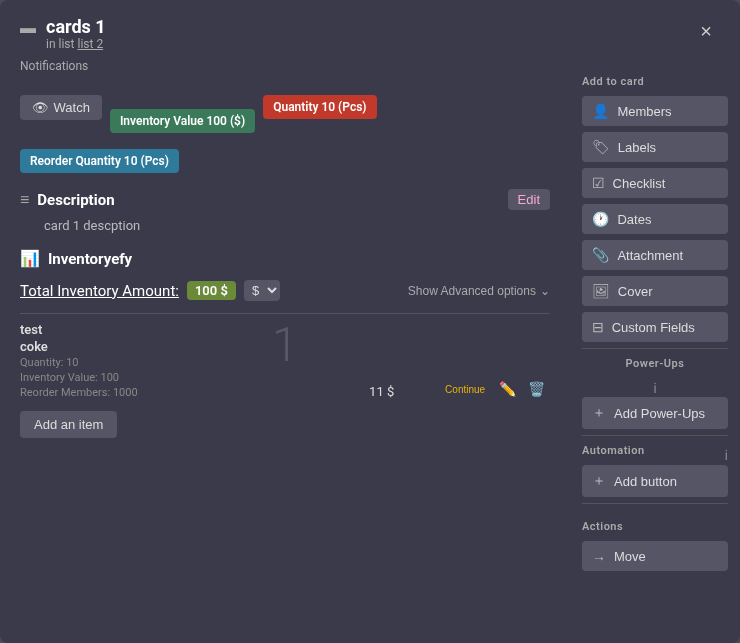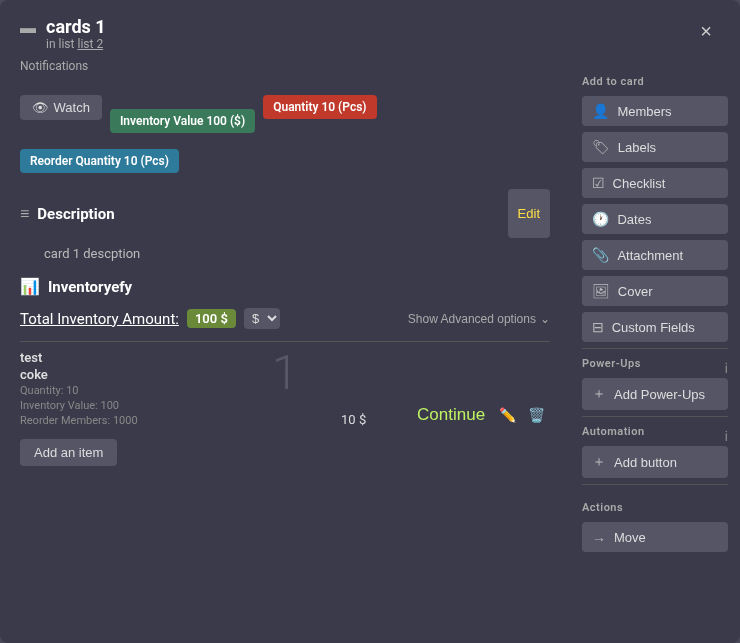--- a/index.html
+++ b/index.html
@@ -142,22 +142,22 @@
     }
     .section-title {
       font-size: 15px;
       font-weight: 700;
       color: #fff;
     }
     .edit-btn {
       background: #555566;
       border: none;
       border-radius: 4px;
-      color: #fde047;
-      padding: 17px 10px;
+      color: #f9a8d4;
+      padding: 3px 10px;
       cursor: pointer;
       font-size: 13px;
     }
     .description-text {
       color: #bbb;
       font-size: 13px;
       padding-left: 24px;
     }
     
     .inventory-section {
@@ -258,22 +258,22 @@
       font-size: 13px;
     }
     .item-actions-col {
       display: flex;
       align-items: center;
       gap: 4px;
     }
     .item-continue-btn {
       background: none;
       border: none;
-      color: #bef264;
-      font-size: 17px;
+      color: #eab308;
+      font-size: 10px;
       cursor: pointer;
       padding: 2px 6px;
     }
     .item-icon-btn {
       background: none;
       border: none;
       color: #aaa;
       font-size: 14px;
       cursor: pointer;
       padding: 2px 4px;
@@ -314,20 +314,21 @@
     }
     .sidebar-icon {
       font-size: 14px;
       color: #bbb;
       flex-shrink: 0;
     }
     .power-ups-header {
       display: flex;
       align-items: center;
       justify-content: space-between;
+      flex-direction: column;
     }
     .info-icon {
       color: #888;
       font-size: 14px;
     }
     .automation-header {
       display: flex;
       align-items: center;
       justify-content: space-between;
     }
@@ -414,21 +415,21 @@
         
         <div class="item-row">
           <div class="item-name-col">
             <span class="item-name">test</span>
             <span class="item-name">coke</span>
             <span class="item-sub">Quantity: 10</span>
             <span class="item-sub">Inventory Value: 100</span>
             <span class="item-sub">Reorder Members: 1000</span>
           </div>
           <div class="item-price-col">
-            <span class="item-price">10 $</span>
+            <span class="item-price">11 $</span>
           </div>
           <div class="item-actions-col">
             <button class="item-continue-btn">Continue</button>
             <button class="item-icon-btn">
               <span>✏️</span>
             </button>
             <button class="item-icon-btn">
               <span>🗑️</span>
             </button>
           </div>

